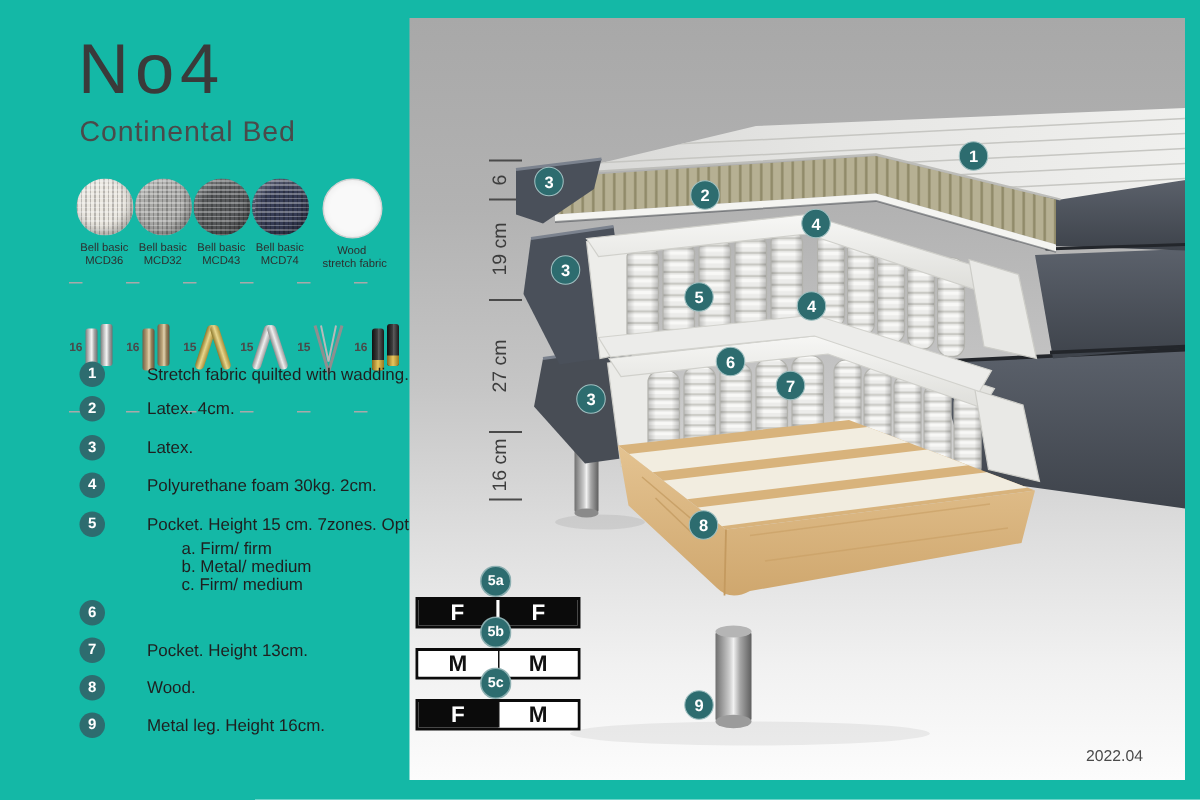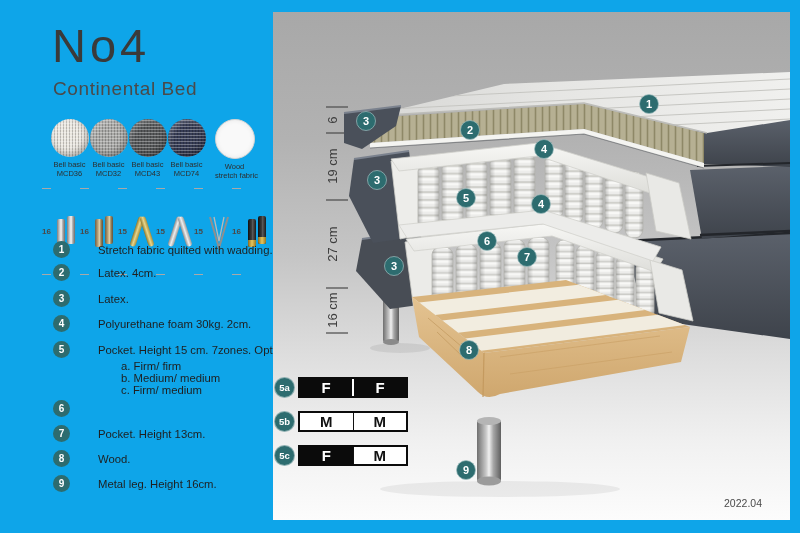--- a/index.html
+++ b/index.html
@@ -1,35 +1,35 @@
 <!DOCTYPE html>
 <html><head>
 <meta charset="utf-8">
 <style>
   html,body{margin:0;padding:0;}
   body{font-family:"Liberation Sans",sans-serif;}
-  .page{position:relative;width:800px;height:533px;background:#0ea5e9;overflow:hidden;}
+  .page{position:relative;width:800px;height:533px;background:#14b8a6;overflow:hidden;}
 
   
   .title{position:absolute;left:52px;top:18px;font-size:47px;font-weight:300;color:#3a3a3a;letter-spacing:4px;}
   .subtitle{position:absolute;left:53px;top:78px;font-size:19px;font-weight:400;color:#4a4a4a;letter-spacing:.6px;}
 
   .swatches{position:absolute;left:50px;top:119px;display:flex;}
   .swatch{width:39px;text-align:center;}
   .swatch.last{margin-left:9px;}
   .swatch-circle{width:38px;height:38px;border-radius:50%;margin:0 auto;
     background-image:repeating-linear-gradient(0deg,rgba(255,255,255,.32) 0 1px,rgba(0,0,0,0) 1px 3px),
                      repeating-linear-gradient(90deg,rgba(0,0,0,.22) 0 1px,rgba(0,0,0,0) 1px 3px);
     box-shadow:inset -2px -3px 6px rgba(0,0,0,.28), inset 2px 3px 5px rgba(255,255,255,.22);}
   .swatch-circle.plain{background-image:none;box-shadow:inset 0 0 5px rgba(0,0,0,.07);border:1px solid #d2d2d2;}
   .swatch-label{font-size:7.5px;line-height:9px;color:#2e2e2e;margin-top:3px;white-space:nowrap;}
 
   .legs-row{position:absolute;left:42px;top:186px;display:flex;}
   .leg-item{display:flex;align-items:center;width:38px;}
-  .leg-ticks{display:flex;flex-direction:column;align-items:flex-start;width:13px;gap:36px;}
+  .leg-ticks{display:flex;flex-direction:column;align-items:flex-end;width:13px;gap:36px;}
   .leg-ticks .dash{width:9px;height:1px;background:#a9a9a9;margin:2px 0;}
   .leg-num{font-size:8px;font-weight:bold;color:#4a4a4a;}
   .leg-glyph{position:relative;width:24px;height:42px;flex:0 0 24px;}
   .cyl{position:absolute;width:8px;height:28px;border-radius:2px;}
   .cyl.silver{background:linear-gradient(90deg,#7d7d7d,#d9d9d9 38%,#f4f4f4 52%,#aaa 72%,#6e6e6e);}
   .cyl.bronze{background:linear-gradient(90deg,#6f6046,#bfa87d 40%,#e2d3b0 54%,#98825a 75%,#5f5340);}
   .cyl.black{background:linear-gradient(90deg,#101010,#3c3c3c 45%,#5a5a5a 55%,#1b1b1b);}
   .cyl.black::after{content:"";position:absolute;left:0;right:0;bottom:0;height:7px;border-radius:0 0 2px 2px;
     background:linear-gradient(90deg,#8a6a1e,#e7c65e 50%,#97781f);}
   .tw{position:absolute;width:6px;height:31px;border-radius:3px;top:5px;}
@@ -44,21 +44,21 @@
     display:flex;align-items:center;justify-content:center;flex:0 0 17px;}
   .item-text{font-size:11.3px;color:#1f1f1f;margin-left:28px;padding-top:3px;white-space:nowrap;}
   .mb1{margin-bottom:6px;}.mb2{margin-bottom:9px;}.mb3{margin-bottom:8px;}
   .options{margin-left:68px;font-size:11.3px;color:#1f1f1f;line-height:12px;margin-top:2px;margin-bottom:4px;}
 
   
   .panel{position:absolute;left:273px;top:12px;width:517px;height:508px;
     background:linear-gradient(180deg,#a8a8a8 0%,#b2b2b2 25%,#c5c5c5 48%,#dedede 68%,#f1f1f1 85%,#fcfcfc 100%);}
   .panel svg{display:block;}
 
-  .firm-row{position:absolute;display:flex;align-items:center;}
+  .firm-row{position:absolute;display:flex;align-items:center;flex-direction:column;}
   .firm-row.r1{left:274px;top:377px;}
   .firm-row.r2{left:274px;top:411px;}
   .firm-row.r3{left:274px;top:445px;}
   .firm-badge{width:21px;height:21px;border-radius:50%;background:#2d6c6f;color:#fff;font-size:9.5px;font-weight:bold;
     display:flex;align-items:center;justify-content:center;border:1px solid rgba(255,255,255,.45);box-sizing:border-box;}
   .firm-box{margin-left:3px;width:110px;height:21px;display:flex;border:2px solid #0b0b0b;box-sizing:border-box;background:#fff;}
   .firm-cell{flex:1;display:flex;align-items:center;justify-content:center;font-size:15px;font-weight:bold;line-height:1;}
   .firm-cell.filled{background:#0b0b0b;color:#ffffff;}
   .firm-cell.open{background:#ffffff;color:#111111;}
   .firm-cell.div-white{border-left:2px solid #ffffff;}
@@ -197,21 +197,21 @@
     <div class="list-item mb2">
         <span class="badge">4</span>
         <span class="item-text">Polyurethane foam 30kg. 2cm.</span>
       </div>
     <div class="list-item">
         <span class="badge">5</span>
         <span class="item-text">Pocket. Height 15 cm. 7zones. Option:</span>
       </div>
     <div class="options">
       <div>a. Firm/ firm</div>
-      <div>b. Medium/ medium</div>
+      <div>b. Metal/ medium</div>
       <div>c. Firm/ medium</div>
     </div>
     <div class="list-item mb3">
         <span class="badge">6</span>
       </div>
     <div class="list-item mb3">
         <span class="badge">7</span>
         <span class="item-text">Pocket. Height 13cm.</span>
       </div>
     <div class="list-item mb3">

